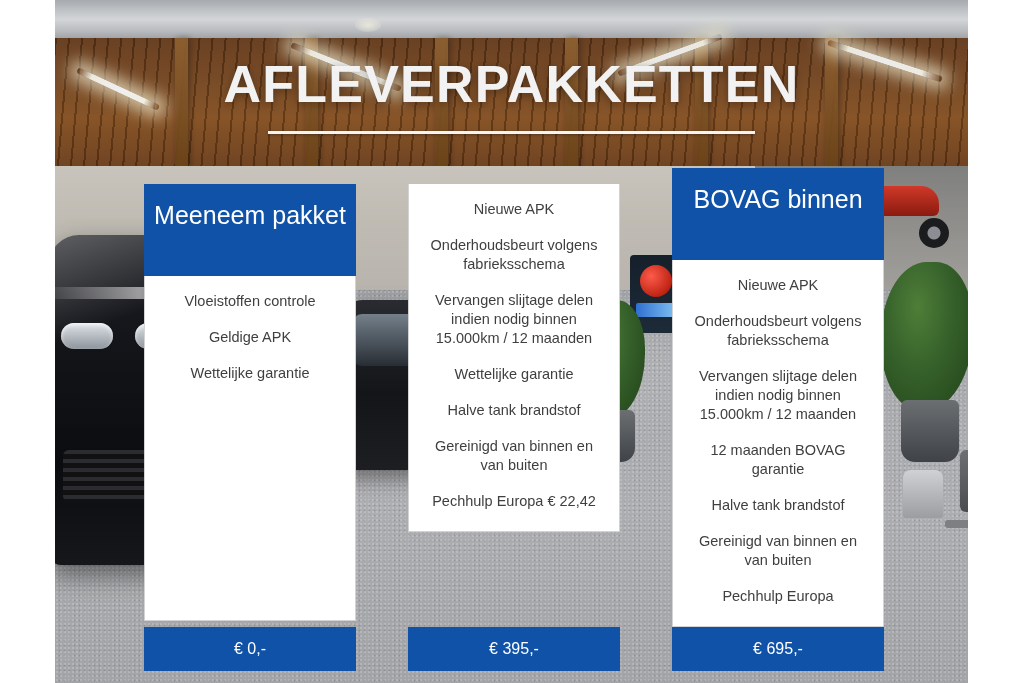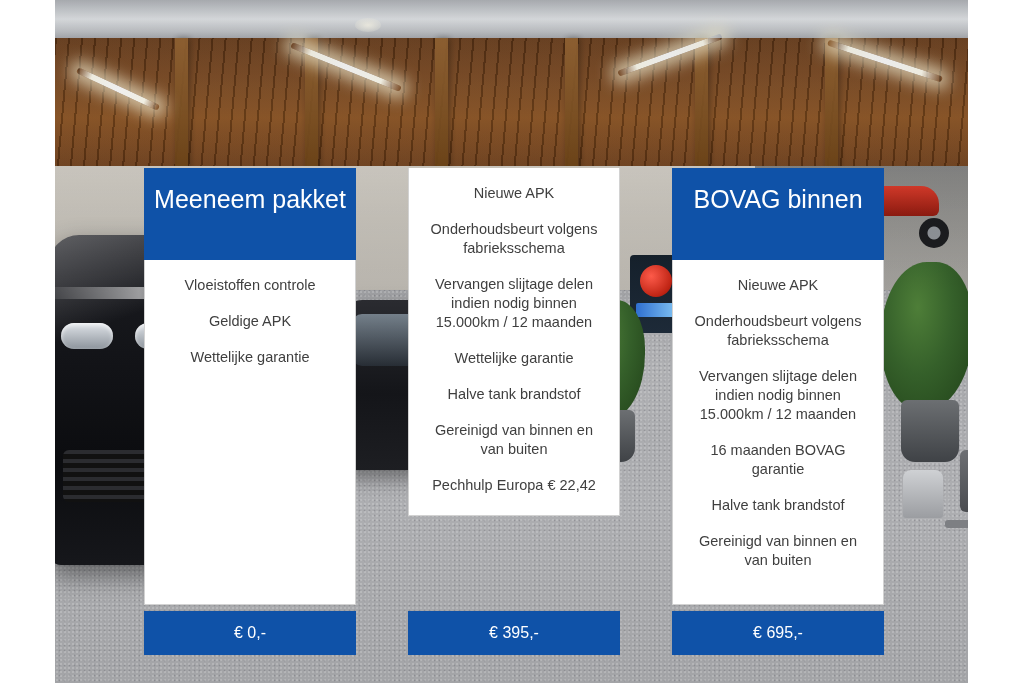--- a/index.html
+++ b/index.html
@@ -345,20 +345,24 @@
       <div class="wheel w2"></div>
     </div>
 
     <div class="chair"></div>
     <div class="sofa"></div>
     <div class="table-r"></div>
 
     <div class="veil"></div>
   </div>
 
+  <div class="title-wrap">
+    <h1 class="title">AFLEVERPAKKETTEN</h1>
+    <div class="title-rule"></div>
+  </div>
 
   <div class="cards">
 
     <div class="card c1">
       <div class="card-head">Meeneem pakket</div>
       <div class="card-body">
         <p class="feature">Vloeistoffen controle</p>
         <p class="feature">Geldige APK</p>
         <p class="feature">Wettelijke garantie</p>
       </div>
@@ -377,21 +381,22 @@
       </div>
       <div class="card-price">€ 395,-</div>
     </div>
 
     <div class="card c3">
       <div class="card-head">BOVAG binnen</div>
       <div class="card-body">
         <p class="feature">Nieuwe APK</p>
         <p class="feature">Onderhoudsbeurt volgens fabrieksschema</p>
         <p class="feature">Vervangen slijtage delen indien nodig binnen 15.000km / 12 maanden</p>
-        <p class="feature">16 maanden BOVAG garantie</p>
+        <p class="feature">12 maanden BOVAG garantie</p>
         <p class="feature">Halve tank brandstof</p>
         <p class="feature">Gereinigd van binnen en van buiten</p>
+        <p class="feature">Pechhulp Europa</p>
       </div>
       <div class="card-price">€ 695,-</div>
     </div>
 
   </div>
 </div>
 
 </body></html>

